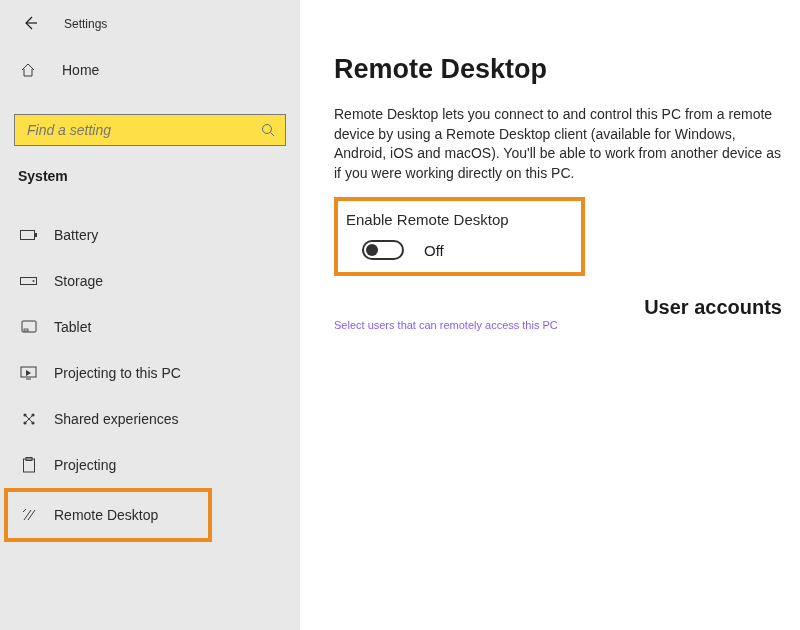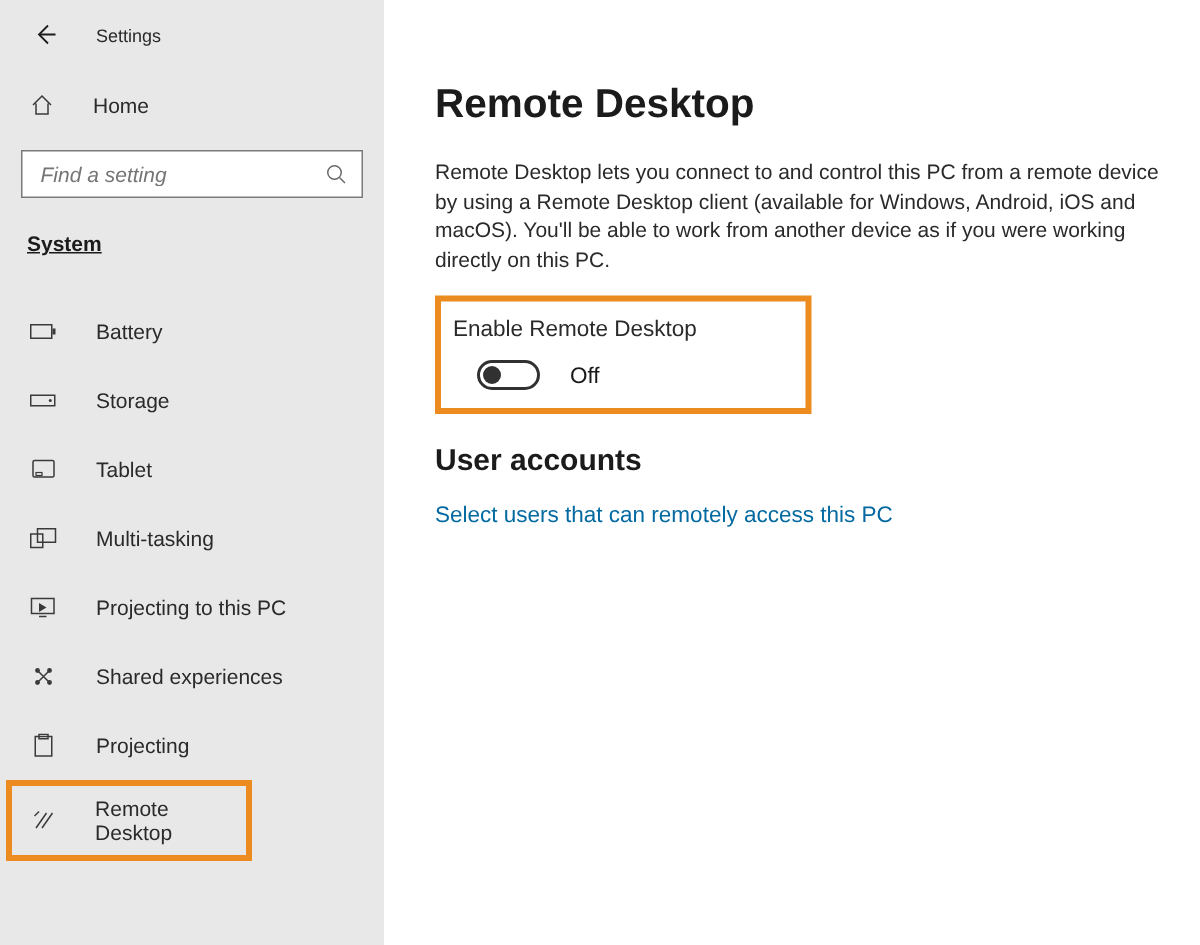--- a/index.html
+++ b/index.html
@@ -14,21 +14,21 @@
     background: #ffffff;
     overflow: hidden;
   }
   .app {
     display: flex;
     width: 800px;
     height: 630px;
   }
   
   .sidebar {
-    width: 256px;
+    width: 300px;
     background: #e8e8e8;
     padding: 6px 8px 0 8px;
   }
   .title-row {
     display: flex;
     align-items: center;
     height: 36px;
     padding-left: 12px;
   }
   .back-btn {
@@ -48,59 +48,58 @@
     height: 38px;
     padding-left: 12px;
     margin-top: 20px;
   }
   .home-row .label {
     margin-left: 26px;
     font-size: 14px;
     color: #2a2a2a;
   }
   .search-box {
-    margin: 0 6px 0 6px;
+    margin: 14px 6px 0 6px;
     height: 32px;
     border: 1px solid #7b7b7b;
-    background: #ffffff;
+    background: #fde047;
     display: flex;
     align-items: center;
     padding: 0 10px;
   }
   .search-box input {
     flex: 1;
     border: none;
     outline: none;
     background: transparent;
     font-size: 14px;
     font-style: italic;
     color: #6a6a6a;
   }
   .search-icon { width: 14px; height: 14px; }
   .category {
     font-weight: 600;
     font-size: 14px;
     margin: 22px 0 28px 10px;
-    text-decoration: underline;
   }
   .nav-item {
     display: flex;
     align-items: center;
     height: 46px;
     padding-left: 12px;
     cursor: pointer;
   }
   .nav-item .icon {
     width: 18px; height: 18px;
     display: flex;
     align-items: center;
     justify-content: center;
   }
   .nav-item .label {
-    margin-left: 26px;
+    margin-left: 16px;
     font-size: 14px;
     color: #2a2a2a;
   }
   .highlight-box {
     border: 4px solid #ec8b1f;
     margin-left: -4px;
     margin-right: 80px;
   }
   
   .content {
@@ -150,25 +149,25 @@
     left: 2px; top: 2px;
   }
   .toggle-state {
     margin-left: 20px;
     font-size: 15px;
   }
   .section-title {
     font-size: 20px;
     font-weight: 600;
     margin-top: 20px;
+    text-align: right;
   }
   .link {
-    color: #0369a1;
-    font-size: 15px;
-    margin-top: 16px;
+    color: #8b5cf6;
+    font-size: 11px;
     cursor: pointer;
   }
 </style>
 </head>
 <body>
 
 <div class="app">
 
   <div class="sidebar">
 
@@ -228,29 +227,20 @@
     <div class="nav-item">
       <span class="icon">
         <svg width="16" height="14" viewBox="0 0 16 14">
             <rect x="1" y="1" width="14" height="11" rx="1" fill="none" stroke="#3a3a3a" stroke-width="1"></rect>
             <rect x="3" y="9" width="4" height="2" fill="none" stroke="#3a3a3a" stroke-width="0.8"></rect>
           </svg>
       </span>
       <span class="label">Tablet</span>
     </div>
 
-    <div class="nav-item">
-      <span class="icon">
-        <svg width="18" height="14" viewBox="0 0 18 14">
-            <rect x="0.5" y="4" width="8" height="9" fill="none" stroke="#3a3a3a" stroke-width="1"></rect>
-            <rect x="5" y="0.5" width="12" height="9" fill="none" stroke="#3a3a3a" stroke-width="1"></rect>
-          </svg>
-      </span>
-      <span class="label">Multi-tasking</span>
-    </div>
 
     <div class="nav-item">
       <span class="icon">
         <svg width="18" height="14" viewBox="0 0 18 14">
             <rect x="1" y="1" width="15" height="10" fill="none" stroke="#3a3a3a" stroke-width="1"></rect>
             <path d="M6 13 h5" stroke="#3a3a3a" stroke-width="1"></path>
             <path d="M6 4 L11 7 L6 10 Z" fill="#3a3a3a"></path>
           </svg>
       </span>
       <span class="label">Projecting to this PC</span>

